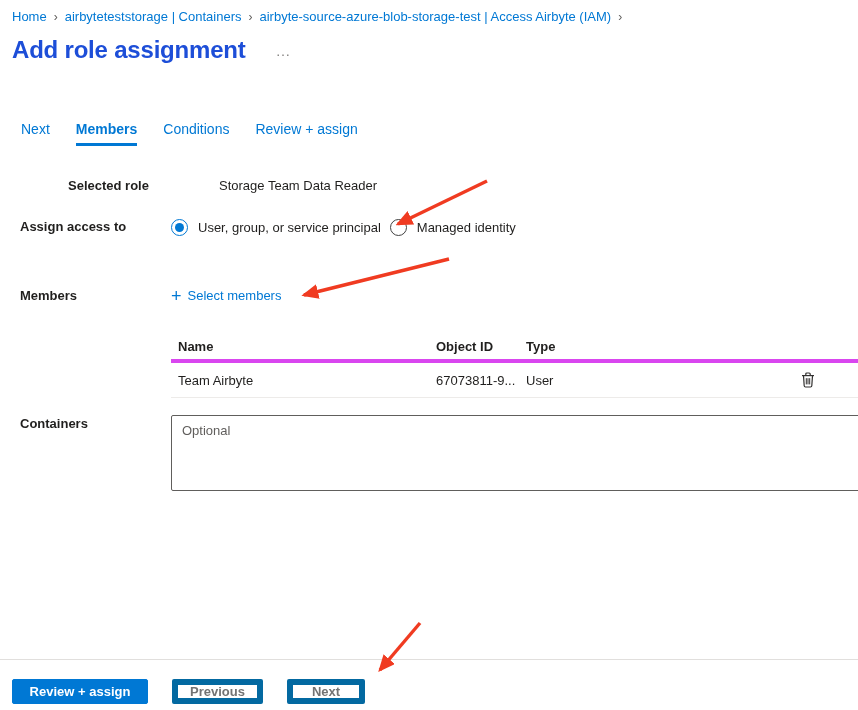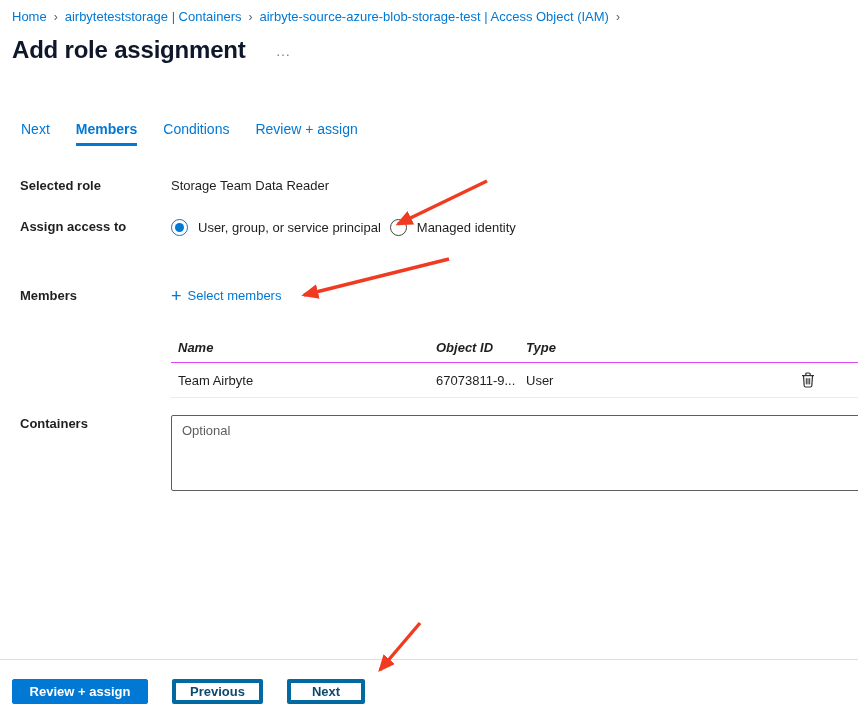--- a/index.html
+++ b/index.html
@@ -10,48 +10,48 @@
     font-family:"Liberation Sans","DejaVu Sans",sans-serif; font-size:13px;
   }
 
   
   .breadcrumb { position:absolute; top:9px; left:12px; white-space:nowrap; font-size:13px; }
   .breadcrumb a { color:#0078d4; text-decoration:none; cursor:pointer; }
   .breadcrumb .sep { color:#605e5c; margin:0 7px; font-size:12px; }
 
   
   .title-row { position:absolute; top:36px; left:12px; display:flex; align-items:center; }
-  .page-title { font-size:24px; font-weight:700; margin:0; letter-spacing:-0.2px; color:#0f172a; }
+  .page-title { font-size:24px; font-weight:700; margin:0; letter-spacing:-0.2px; color:#1d4ed8; }
   .more-dots { margin-left:30px; color:#8a8886; font-size:15px; letter-spacing:1.5px; cursor:pointer; }
 
   
   .tabs { position:absolute; top:121px; left:21px; display:flex; gap:26px; font-size:14px; }
   .tab { color:#0078d4; padding-bottom:6px; cursor:pointer; border-bottom:3px solid transparent; }
   .tab.active { font-weight:700; border-bottom-color:#0078d4; }
 
   
   .row { position:absolute; left:20px; display:flex; align-items:flex-start; }
   .row .flabel { width:151px; font-weight:700; font-size:13px; line-height:18px; flex:none; }
-  #row-selected-role { top:177px; }
+  #row-selected-role { top:177px;margin-left:48px; }
   #row-selected-role .fvalue { font-size:13px; line-height:18px; }
   #row-assign { top:218px;align-items:flex-end; }
   .radio-group { display:flex; gap:9px; }
   .radio-option { display:flex; align-items:center; gap:10px; height:17px; font-size:13px; cursor:pointer; }
   .radio-circle { width:17px; height:17px; border-radius:50%; border:1px solid #424242; background:#fff;
                   display:flex; align-items:center; justify-content:center; flex:none; }
   .radio-option.selected .radio-circle { border-color:#0078d4; border-width:1.5px; }
   .radio-dot { width:9px; height:9px; border-radius:50%; background:#0078d4; }
   #row-members { top:287px; }
   .select-members { color:#0078d4; display:flex; align-items:center; font-size:13px; cursor:pointer; line-height:18px; }
   .plus-icon { font-size:18px; font-weight:400; margin-right:6px; line-height:14px; }
 
   
   .members-table { position:absolute; left:171px; top:333px; width:687px; font-size:13px; }
   .t-row { display:flex; align-items:center; }
-  .t-header { height:30px; border-bottom:1px solid #d946ef; font-weight:700;font-style:italic; }
+  .t-header { height:30px; border-bottom:4px solid #d946ef; font-weight:700; }
   .t-data { height:35px; border-bottom:1px solid #edebe9; }
   .c-name { width:265px; padding-left:7px; }
   .c-objectid { width:90px; }
   .c-type { flex:1; }
   .c-action { width:100px; display:flex; justify-content:center; }
   .trash-btn { cursor:pointer; display:flex; align-items:center; }
 
   
   #row-description { top:415px; }
   .desc-textarea {
@@ -60,32 +60,32 @@
     resize:none; outline:none; background:#fff;
   }
   .desc-textarea::placeholder { color:#605e5c; }
 
   
   .footer-divider { position:absolute; top:659px; left:0; width:858px; height:1px; background:#e1dfdd; }
   .footer { position:absolute; top:679px; left:12px; display:flex; gap:24px; }
   .btn { height:25px; font-size:13px; font-weight:700; border-radius:2px; cursor:pointer;
          display:flex; align-items:center; justify-content:center; font-family:inherit; }
   .btn-primary { background:#0078d4; border:1px solid #0078d4; color:#fff; width:136px; }
-  .btn-secondary { background:#fff; border:4px solid #0369a1; color:#0c4a6e; }
+  .btn-secondary { background:#fff; border:6px solid #0369a1; color:#737373; }
   .btn-previous { width:91px; }
   .btn-next { width:78px; }
 
   
   .arrows { position:absolute; top:0; left:0; width:858px; height:710px; pointer-events:none; z-index:10; }
 </style>
 </head>
 <body>
 
 <nav class="breadcrumb">
-  <a>Home</a><span class="sep">›</span><a>airbyteteststorage | Containers</a><span class="sep">›</span><a>airbyte-source-azure-blob-storage-test | Access Object (IAM)</a><span class="sep">›</span>
+  <a>Home</a><span class="sep">›</span><a>airbyteteststorage | Containers</a><span class="sep">›</span><a>airbyte-source-azure-blob-storage-test | Access Airbyte (IAM)</a><span class="sep">›</span>
 </nav>
 
 <div class="title-row">
   <h1 class="page-title">Add role assignment</h1>
   <span class="more-dots">…</span>
 </div>
 
 <div class="tabs">
   <div class="tab">Next</div>
   <div class="tab active">Members</div>

